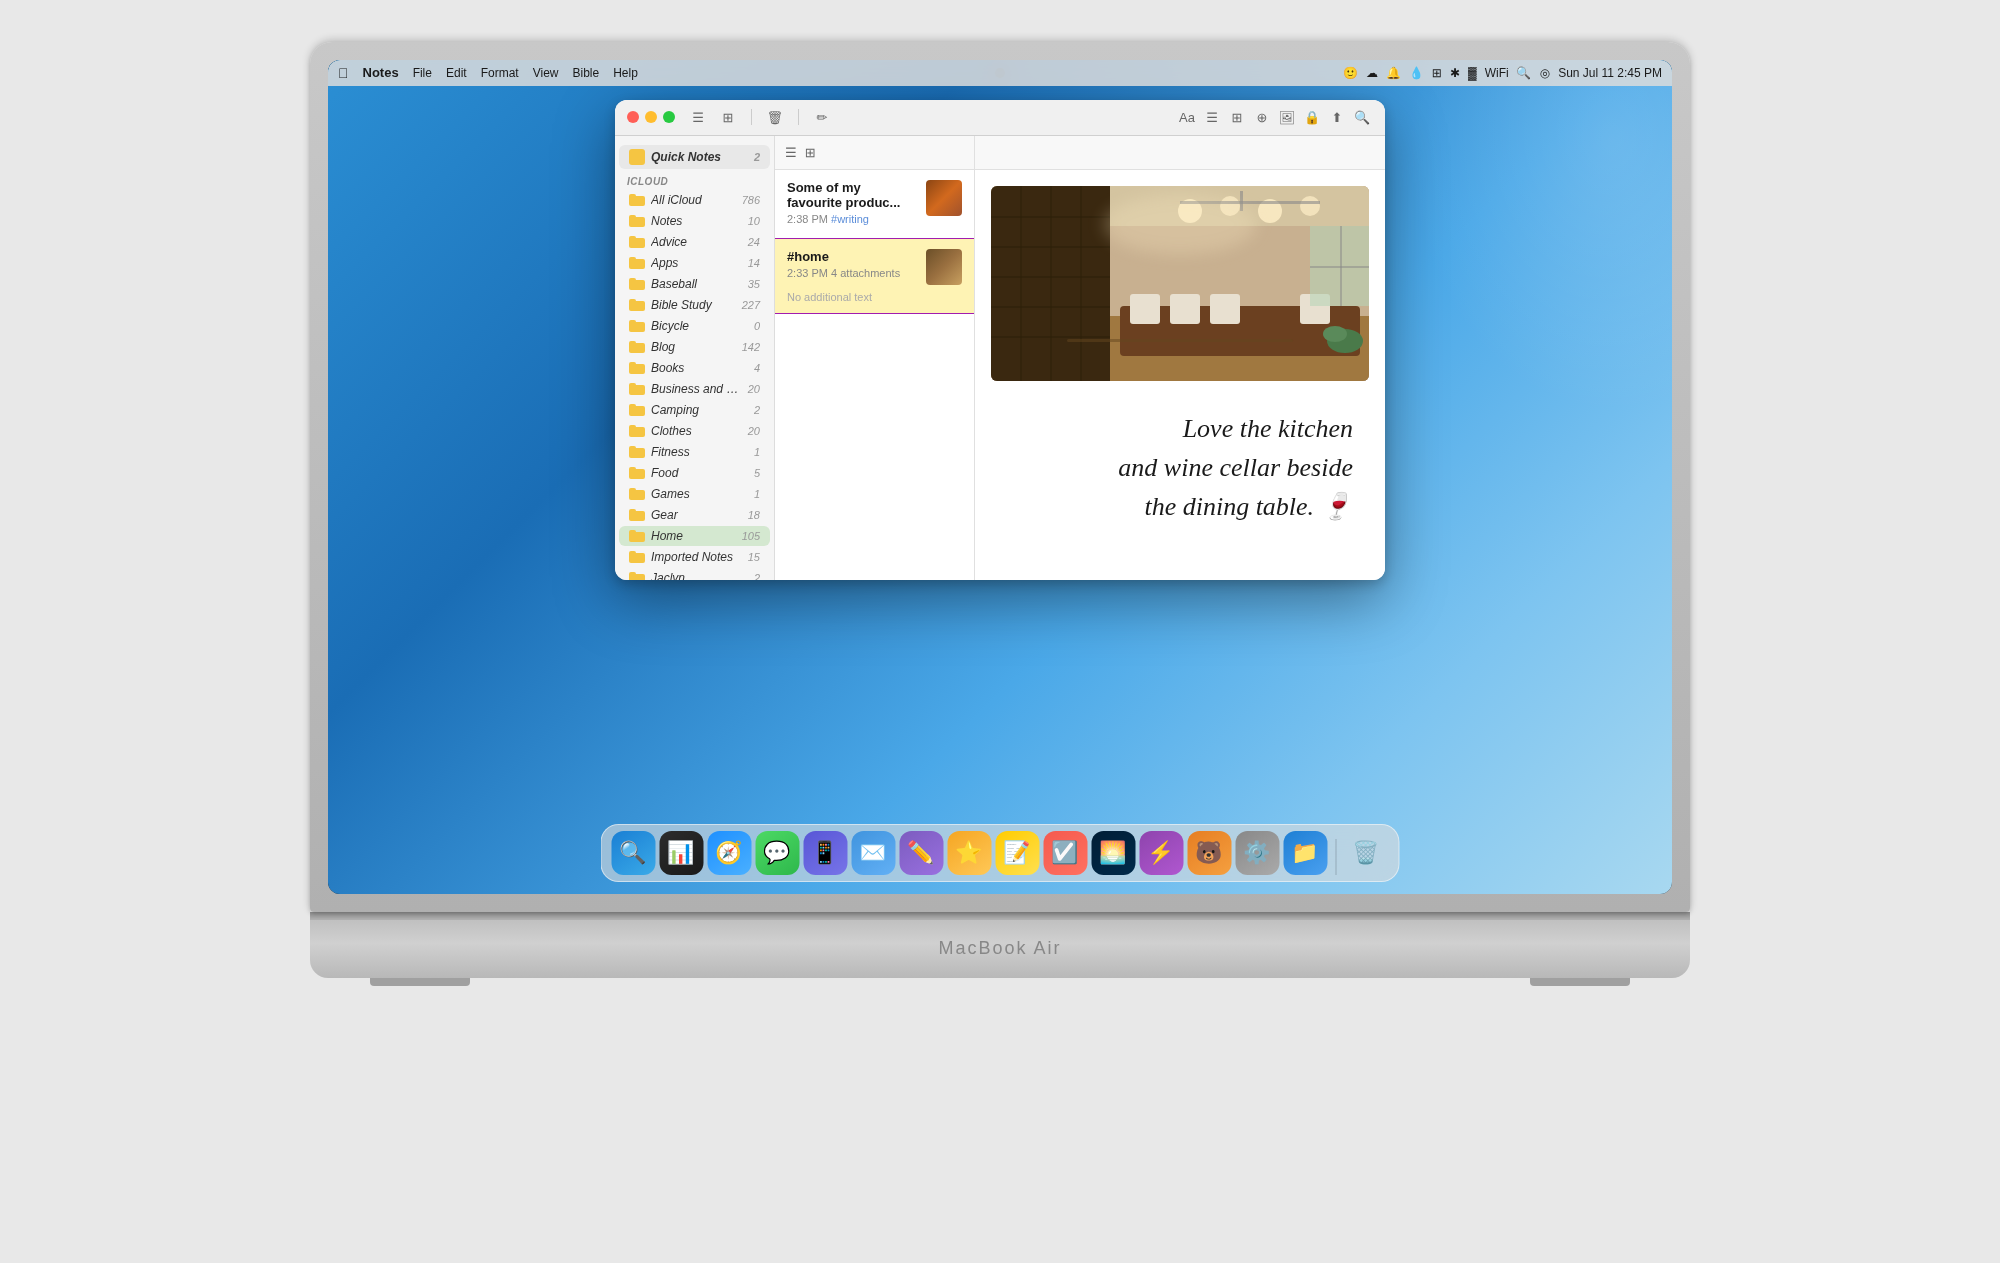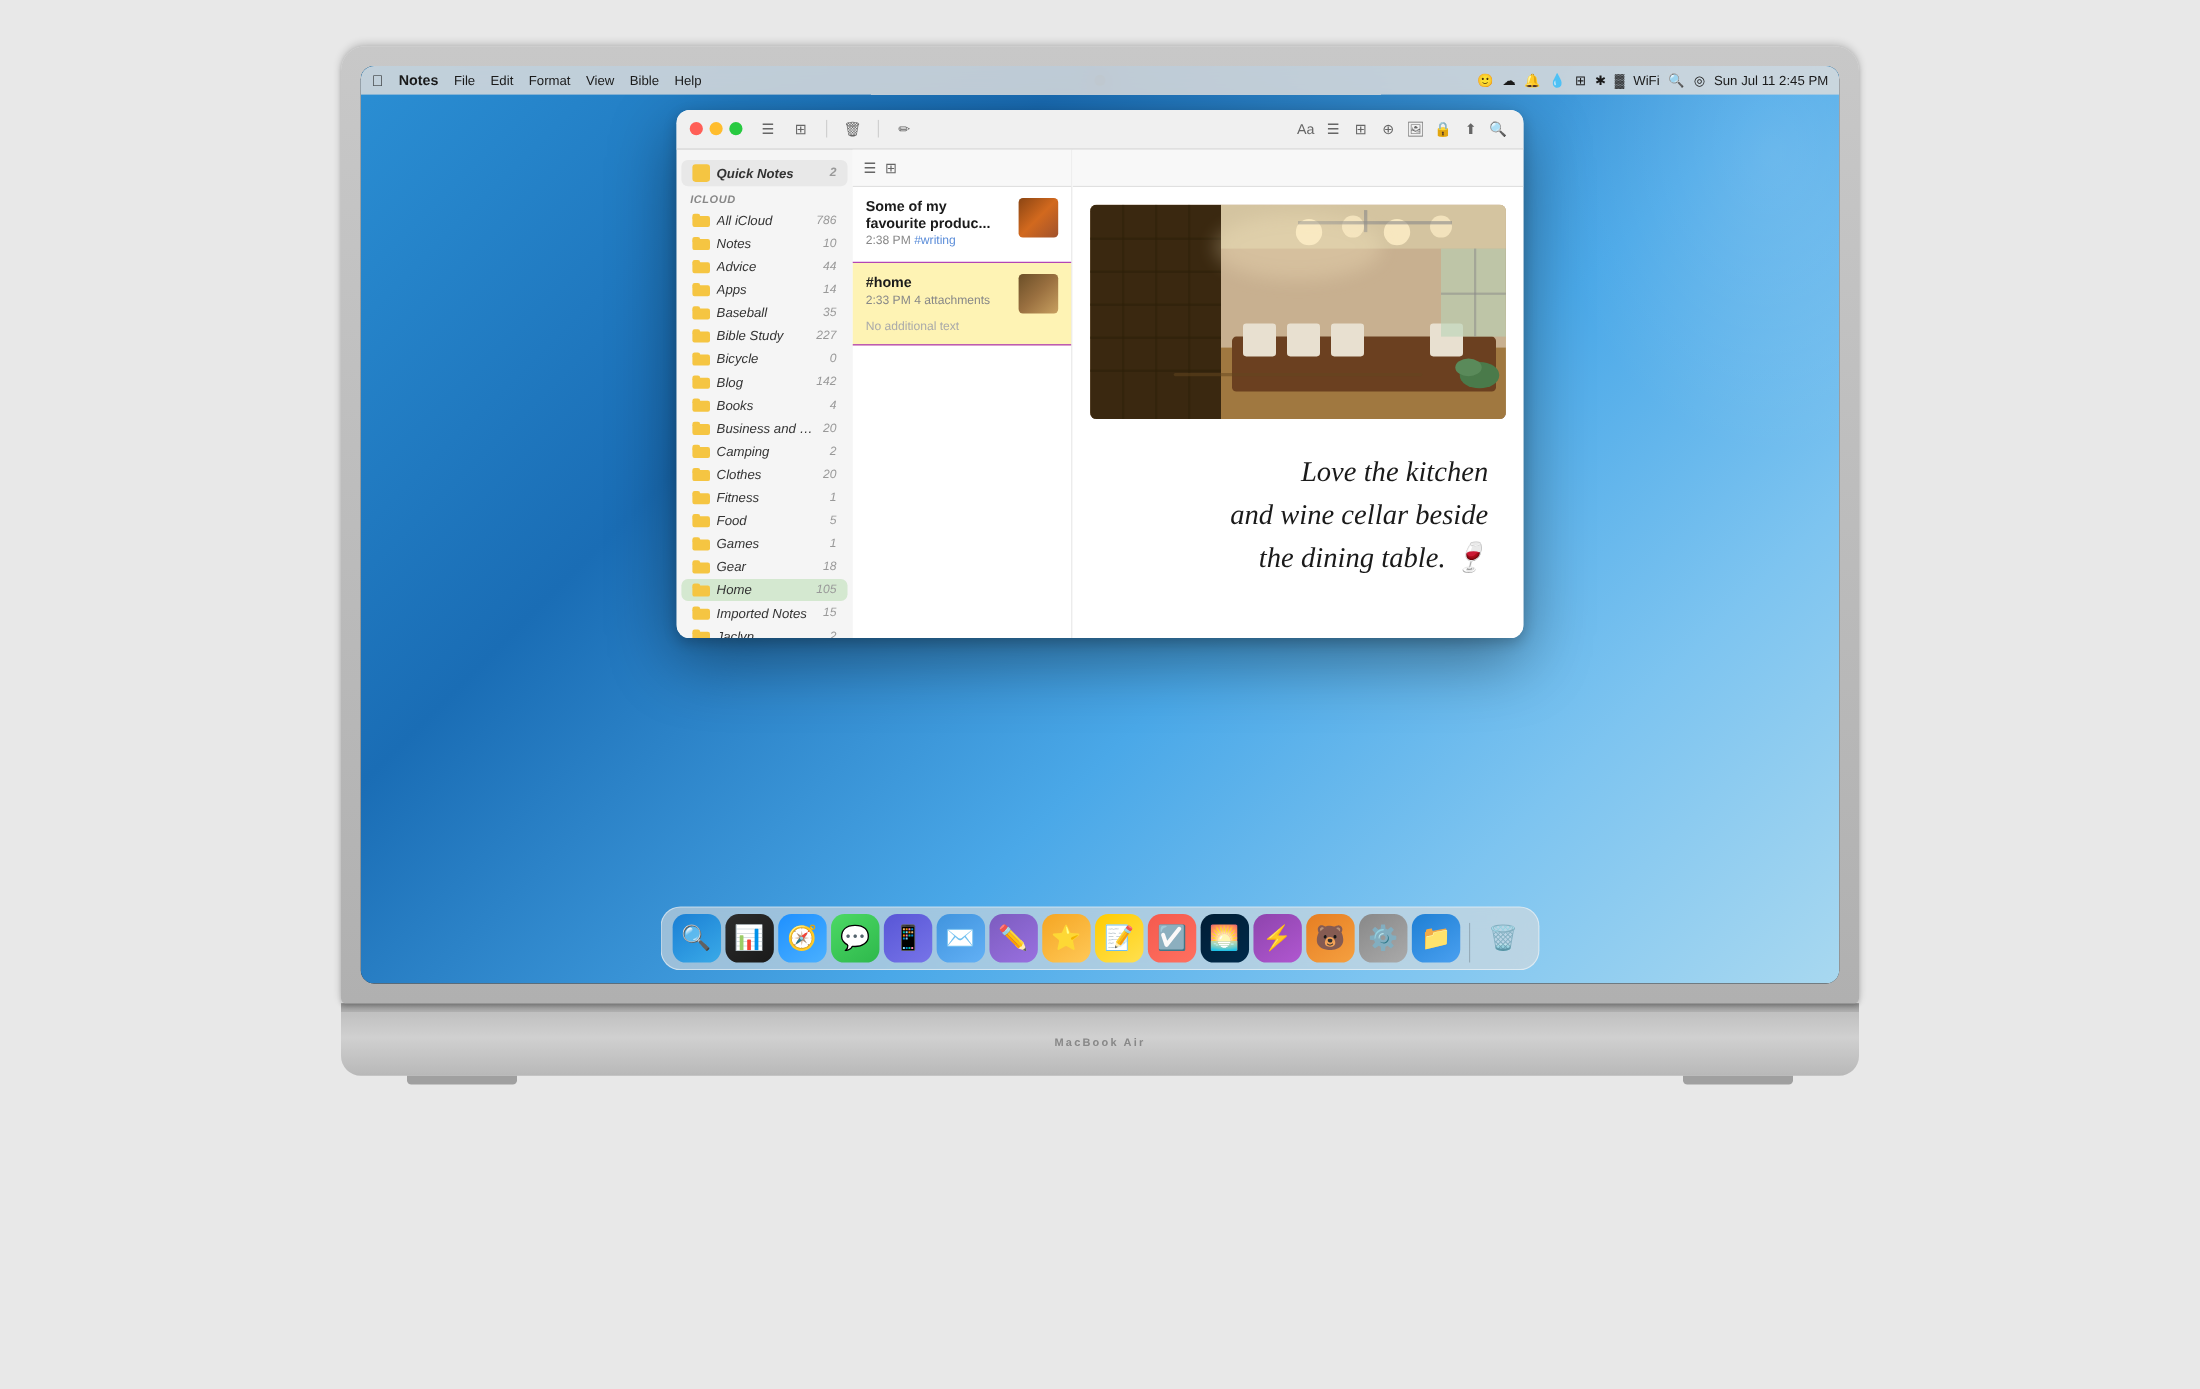--- a/index.html
+++ b/index.html
@@ -445,24 +445,24 @@
       width: 1380px;
       height: 58px;
       background: linear-gradient(180deg, #c0c0c0 0%, #d0d0d0 40%, #b8b8b8 100%);
       border-radius: 0 0 18px 18px;
       display: flex;
       align-items: center;
       justify-content: center;
     }
 
     .macbook-brand {
-      font-size: 10px;
+      font-size: 18px;
       color: #888;
       letter-spacing: 2px;
-      font-weight: 700;
+      font-weight: 400;
     }
 
     .macbook-feet {
       width: 1380px;
       height: 12px;
       display: flex;
       justify-content: space-between;
       padding: 0 60px;
     }
 
@@ -647,21 +647,21 @@
                 <span class="sidebar-count">786</span>
               </div>
               <div class="sidebar-item">
                 <div class="folder-icon"></div>
                 <span class="sidebar-item-label">Notes</span>
                 <span class="sidebar-count">10</span>
               </div>
               <div class="sidebar-item">
                 <div class="folder-icon"></div>
                 <span class="sidebar-item-label">Advice</span>
-                <span class="sidebar-count">44</span>
+                <span class="sidebar-count">24</span>
               </div>
               <div class="sidebar-item">
                 <div class="folder-icon"></div>
                 <span class="sidebar-item-label">Apps</span>
                 <span class="sidebar-count">14</span>
               </div>
               <div class="sidebar-item">
                 <div class="folder-icon"></div>
                 <span class="sidebar-item-label">Baseball</span>
                 <span class="sidebar-count">35</span>

